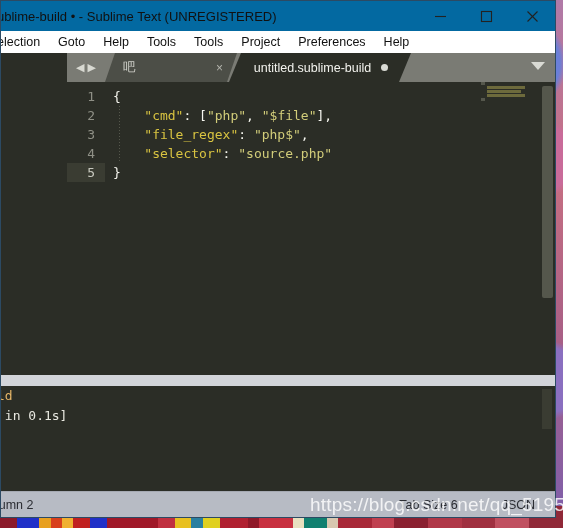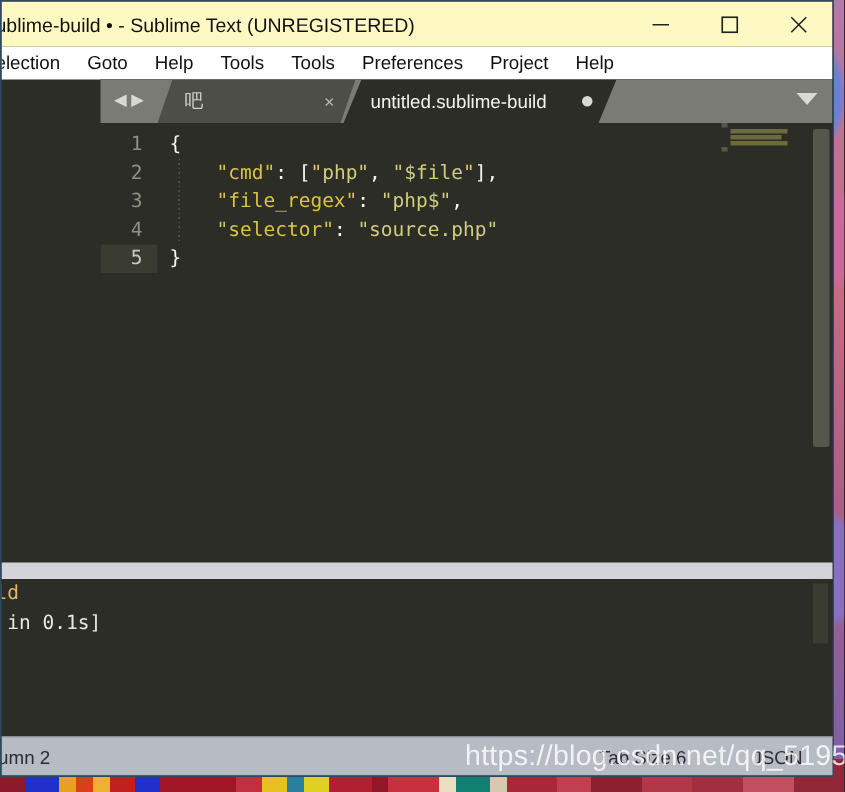--- a/index.html
+++ b/index.html
@@ -101,21 +101,21 @@
     background: #2b2d26;
     border: 1px solid #2c4a63;
     box-sizing: border-box;
     overflow: hidden;
   }
 
   
   #titlebar {
     position: relative;
     height: 30px;
-    background: #fef9c3;
+    background: #0369a1;
     display: flex;
     align-items: center;
   }
   #title-text {
     font-size: 13px;
     color: #111;
     white-space: nowrap;
     margin-left: -4px;
     padding-left: 0;
   }
@@ -190,21 +190,21 @@
   }
   .tab.inactive {
     background: #4c4e47;
     width: 132px;
     clip-path: polygon(10px 0, 100% 0, calc(100% - 10px) 100%, 0 100%);
   }
   .tab.active {
     background: #2b2d26;
     color: #f3f3ee;
     width: 182px;
-    justify-content: space-between;
+    justify-content: center;
     clip-path: polygon(12px 0, 100% 0, calc(100% - 12px) 100%, 0 100%);
     margin-left: -8px;
   }
   .tab-close {
     position: absolute;
     right: 14px;
     color: #b3b4ad;
     font-size: 12px;
   }
   .tab-dirty-dot {
@@ -410,22 +410,22 @@
         </div>
       </div>
     </div>
 
     <div id="menubar">
       <div class="menu-item clipped">election</div>
       <div class="menu-item">Goto</div>
       <div class="menu-item">Help</div>
       <div class="menu-item">Tools</div>
       <div class="menu-item">Tools</div>
+      <div class="menu-item">Project</div>
       <div class="menu-item">Preferences</div>
-      <div class="menu-item">Project</div>
       <div class="menu-item">Help</div>
     </div>
 
     <div id="workspace">
 
       <div id="tabbar">
         <div id="tab-nav">
           <span class="nav-arrow">◀</span>
           <span class="nav-arrow">▶</span>
         </div>

